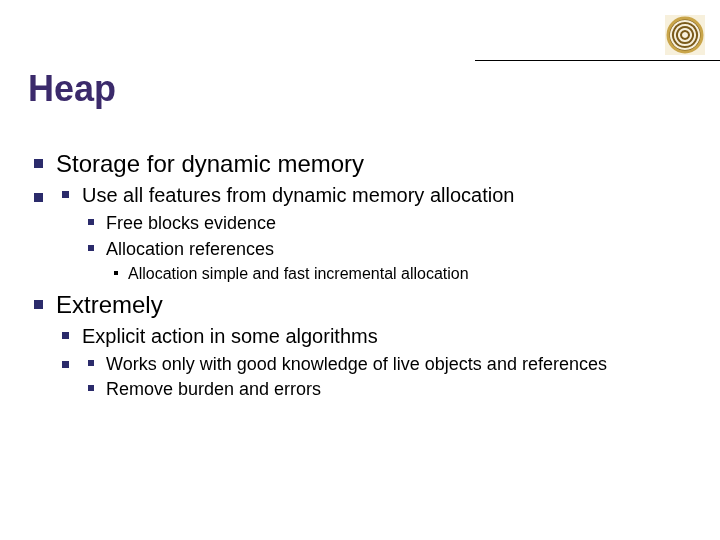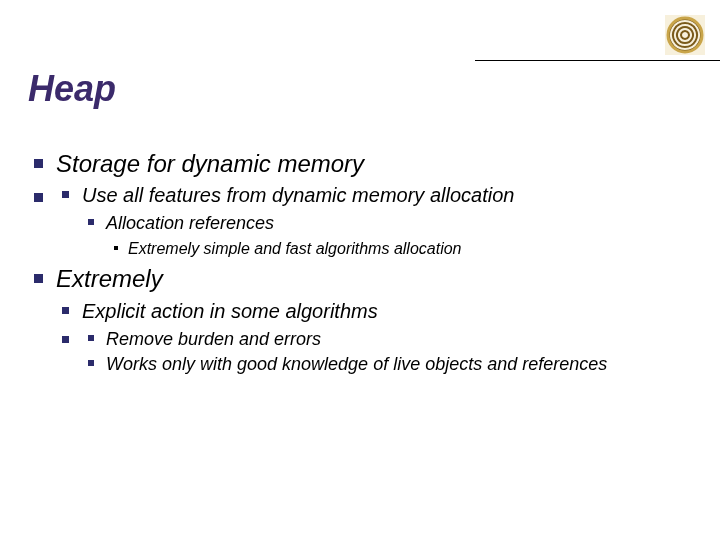--- a/index.html
+++ b/index.html
@@ -10,21 +10,20 @@
     background: #fff;
     font-family: Arial, Helvetica, sans-serif;
     color: #000;
     overflow: hidden;
   }
   .slide {
     position: relative;
     width: 720px;
     height: 484px;
     box-sizing: border-box;
-    font-style: italic;
   }
   .rule {
     position: absolute;
     top: 60px;
     left: 475px;
     right: 0;
     border-top: 1px solid #000;
   }
   .logo {
     position: absolute;
@@ -119,40 +118,41 @@
   <h1 class="title">Heap</h1>
 
   <div class="body">
     <ul class="l1">
       <li>Storage for dynamic memory</li>
       <li>
         <ul class="l2">
           <li>
             <span>Use all features from dynamic memory allocation</span>
             <ul class="l3">
+              <li>Free blocks evidence</li>
               <li>
                 <span>Allocation references</span>
                 <ul class="l4">
-                  <li>Extremely simple and fast algorithms allocation</li>
+                  <li>Allocation simple and fast incremental allocation</li>
                 </ul>
               </li>
             </ul>
           </li>
         </ul>
       </li>
       <li>
         <span>Extremely</span>
         <ul class="l2">
           <li>
             <span>Explicit action in some algorithms</span>
           </li>
           <li>
             <ul class="l3">
+              <li>Works only with good knowledge of live objects and references</li>
               <li>Remove burden and errors</li>
-              <li>Works only with good knowledge of live objects and references</li>
             </ul>
           </li>
         </ul>
       </li>
     </ul>
   </div>
 
 </div>
 
 </body></html>

